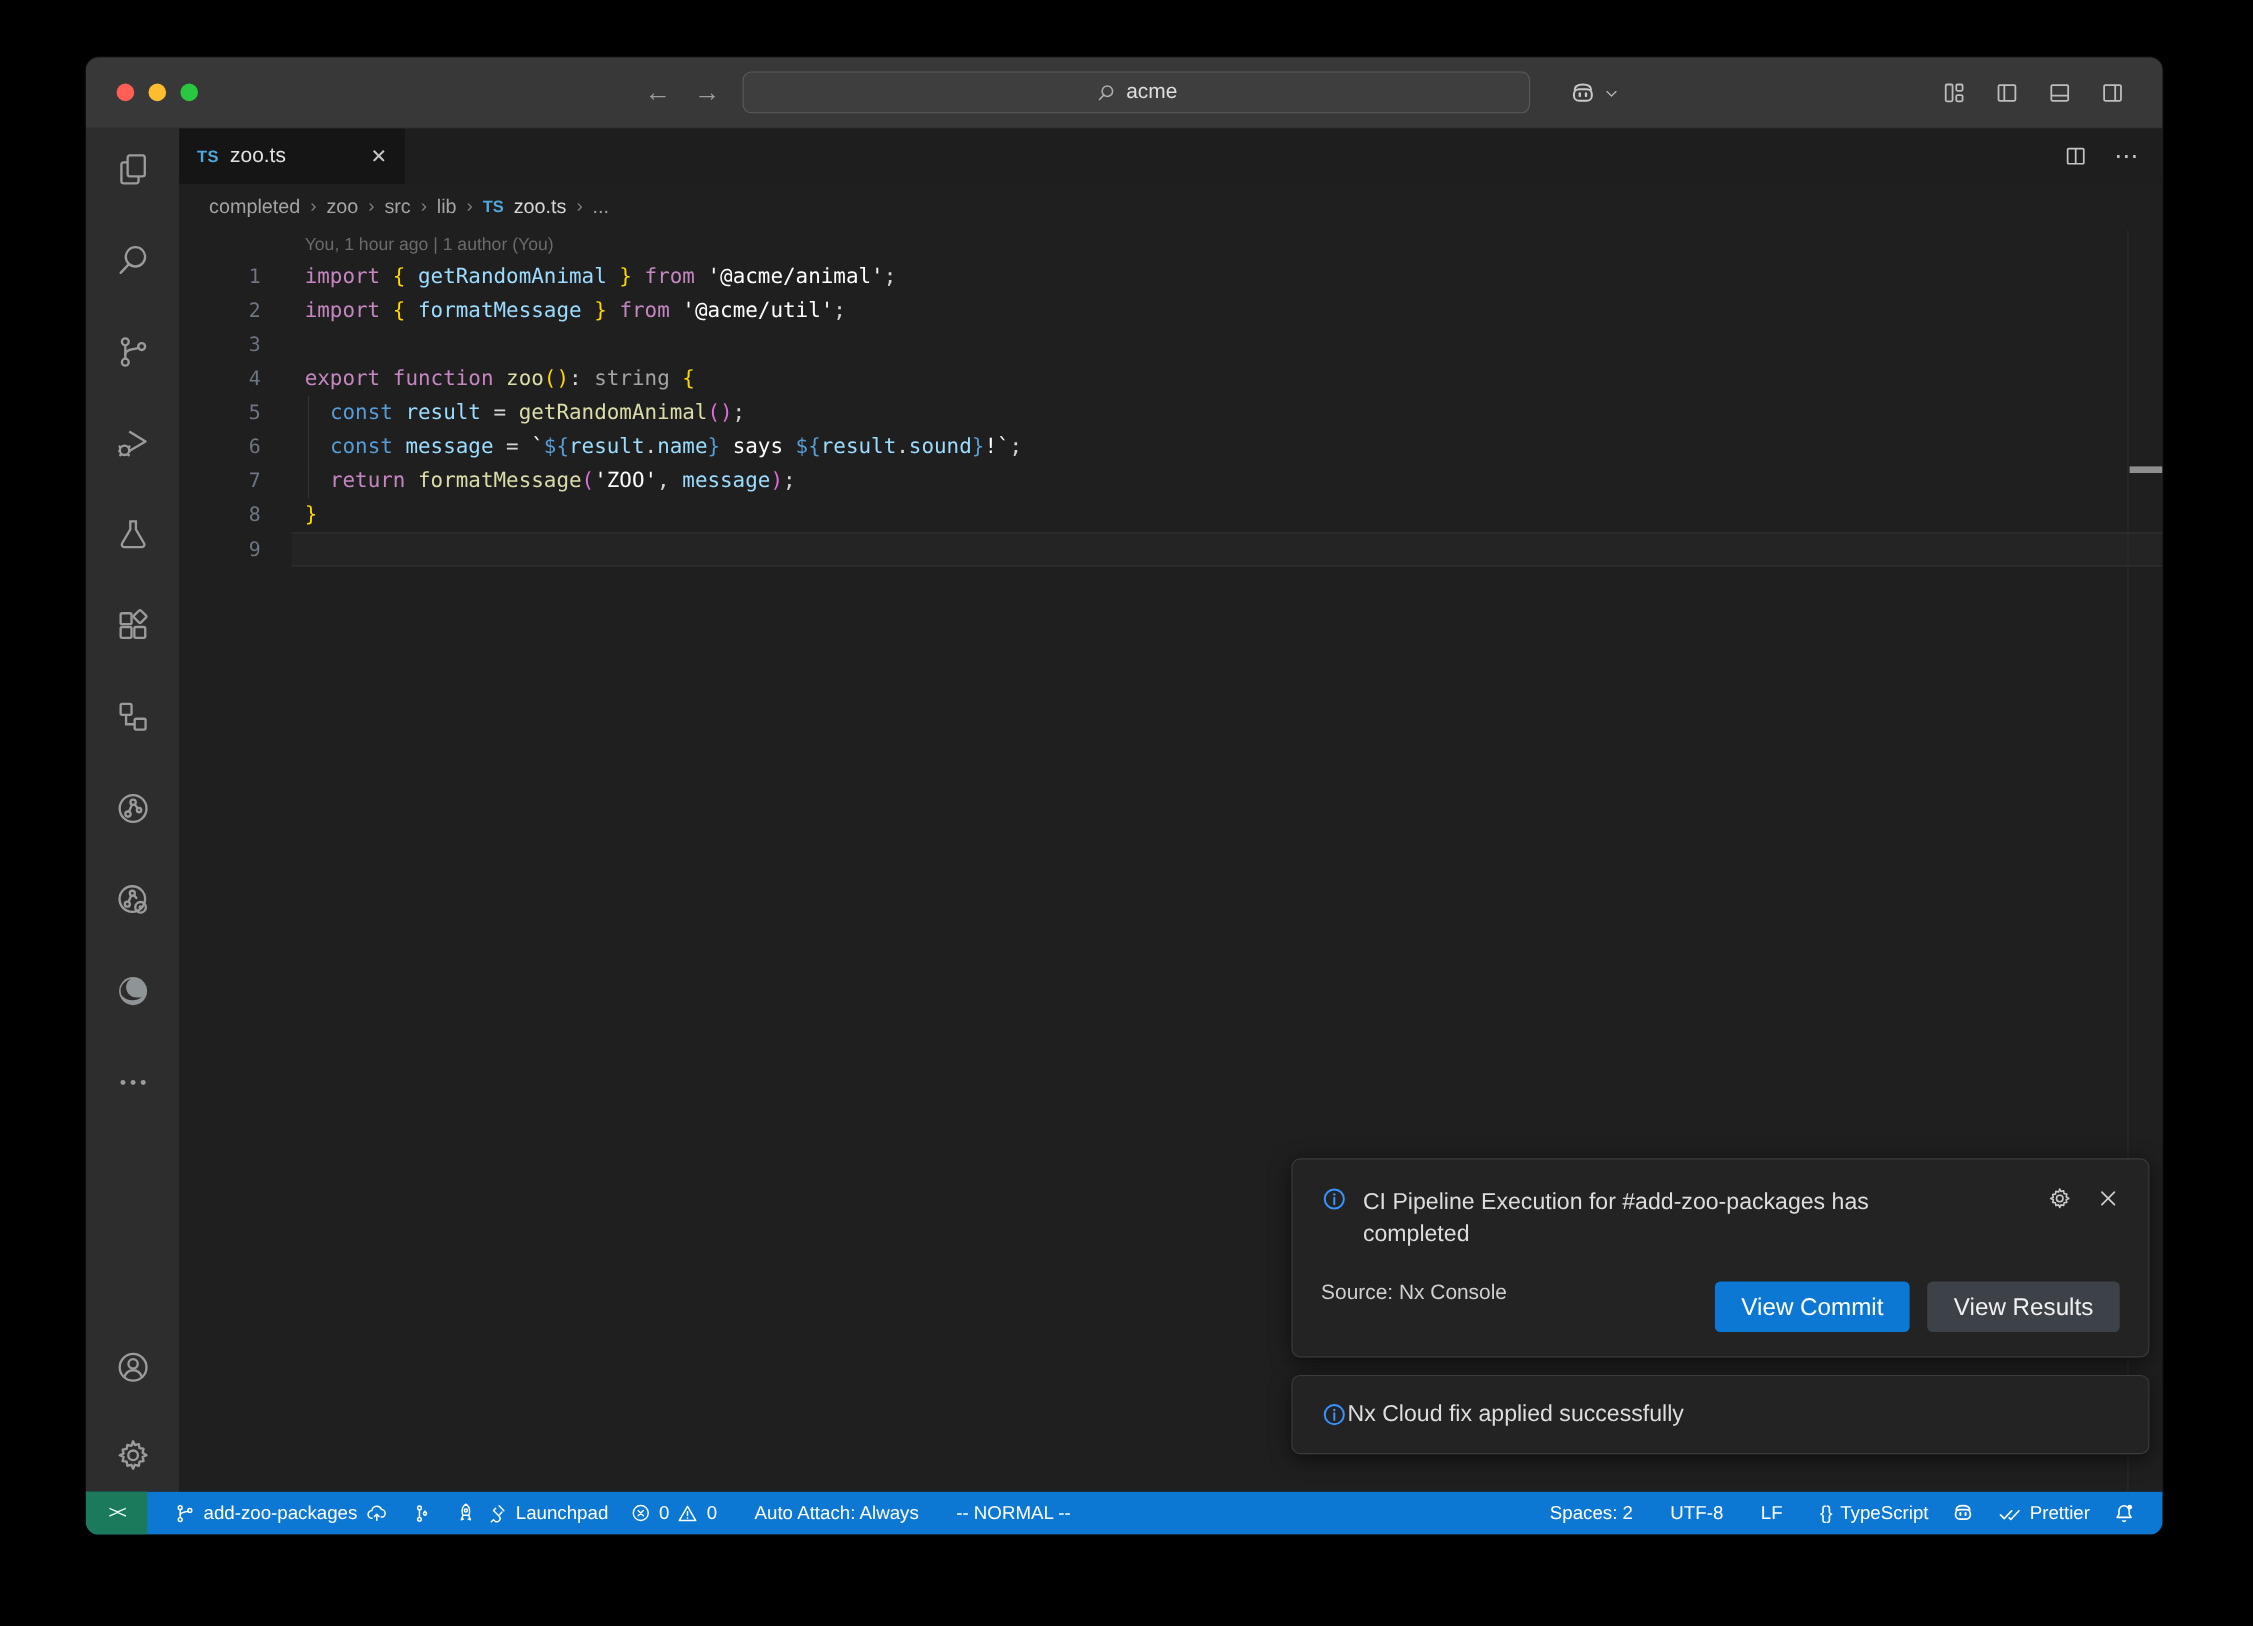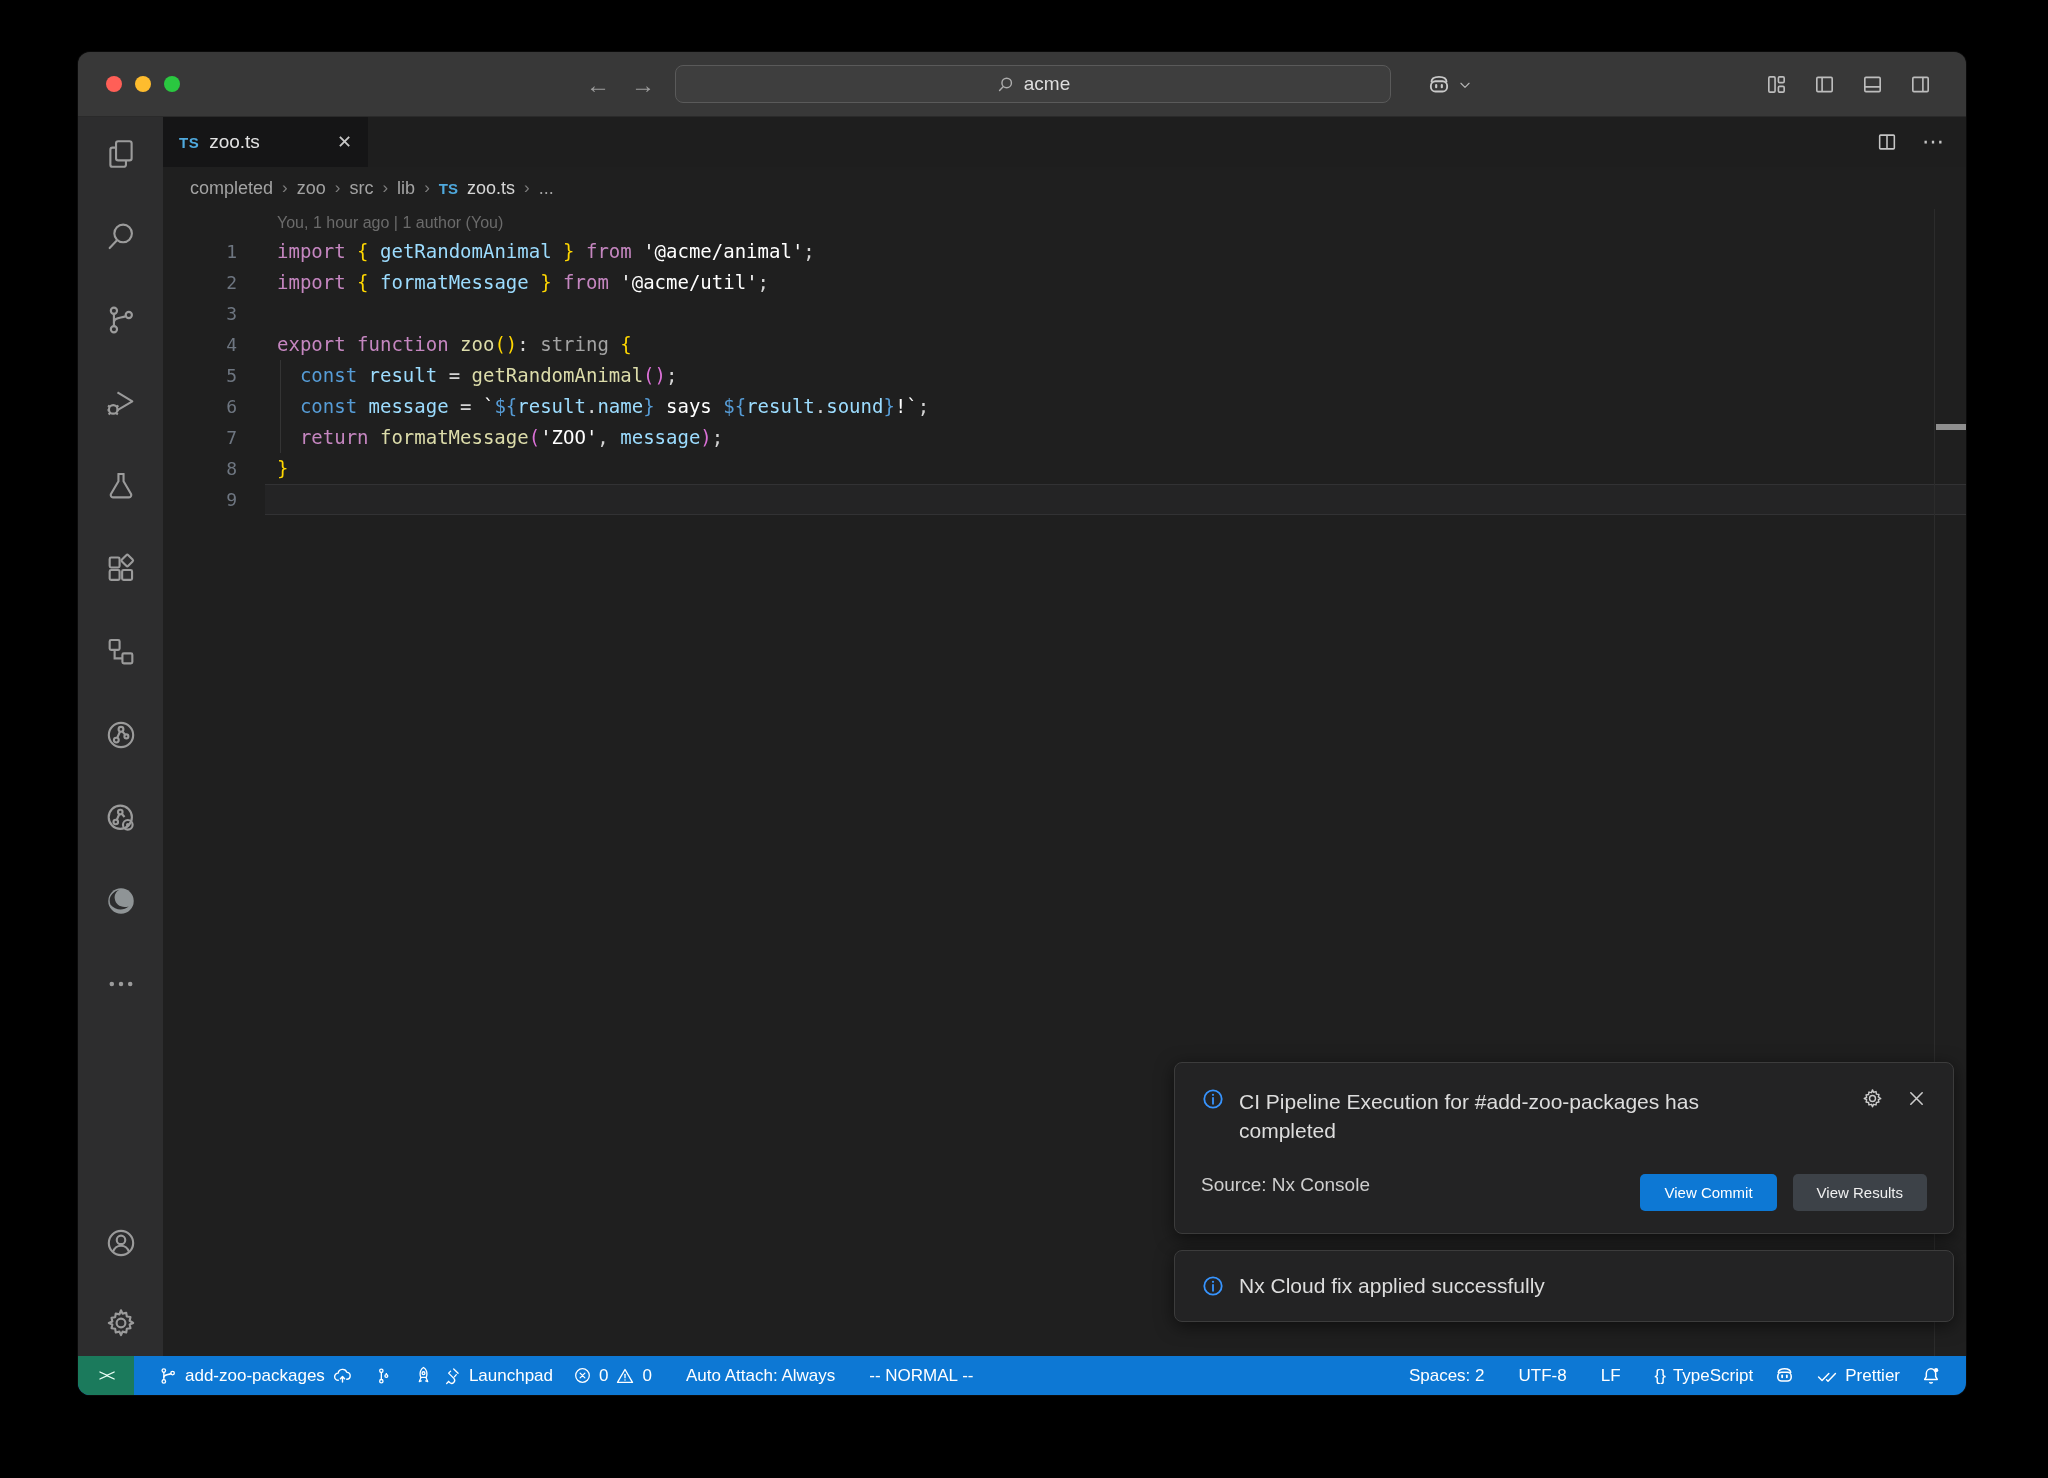--- a/index.html
+++ b/index.html
@@ -47,24 +47,24 @@
   
   .toasts{position:absolute;right:12px;bottom:73px;width:780px;display:flex;flex-direction:column;gap:16px;z-index:5;}
   .toast{background:#232324;border:1px solid #3c3c3c;border-radius:8px;box-shadow:0 4px 18px rgba(0,0,0,.55);box-sizing:border-box;}
   .toast1{padding:24px 26px 22px 26px;}
   .toast-head{display:flex;gap:14px;align-items:flex-start;}
   .toast-msg{color:#dddddd;font-size:21px;line-height:1.42;max-width:500px;}
   .toast-tools{margin-left:auto;display:flex;gap:22px;color:#cccccc;align-items:center;}
   .toast-foot{display:flex;margin-top:28px;}
   .toast-source{color:#cfcfcf;font-size:19px;}
   .toast-btns{margin-left:auto;display:flex;gap:16px;}
-  .btn{font-size:15px;border-radius:5px;padding:10px 24px;border:none;font-family:inherit;}
+  .btn{font-size:22px;border-radius:5px;padding:10px 24px;border:none;font-family:inherit;}
   .btn-primary{background:#0d78d4;color:#fff;}
   .btn-secondary{background:#3d4248;color:#f0f0f0;}
-  .toast2{padding:20px 26px;display:flex;align-items:center;gap:14px;}
+  .toast2{padding:20px 26px;display:flex;align-items:center;}
   
   .statusbar{height:39px;background:#0d78d4;display:flex;align-items:center;color:#fff;font-size:17px;}
   .sb-remote{width:56px;height:39px;background:#1b7a5c;display:flex;align-items:center;justify-content:center;font-size:16px;letter-spacing:-2px;color:#eafff6;}
   .sb-item{display:flex;align-items:center;gap:7px;padding:0 10px;height:100%;}
   .sb-left{display:flex;align-items:center;height:100%;}
   .sb-right{margin-left:auto;display:flex;align-items:center;height:100%;padding-right:14px;}
   .sb-gap{width:14px;}
   svg{display:block;}
 </style>
 </head>

